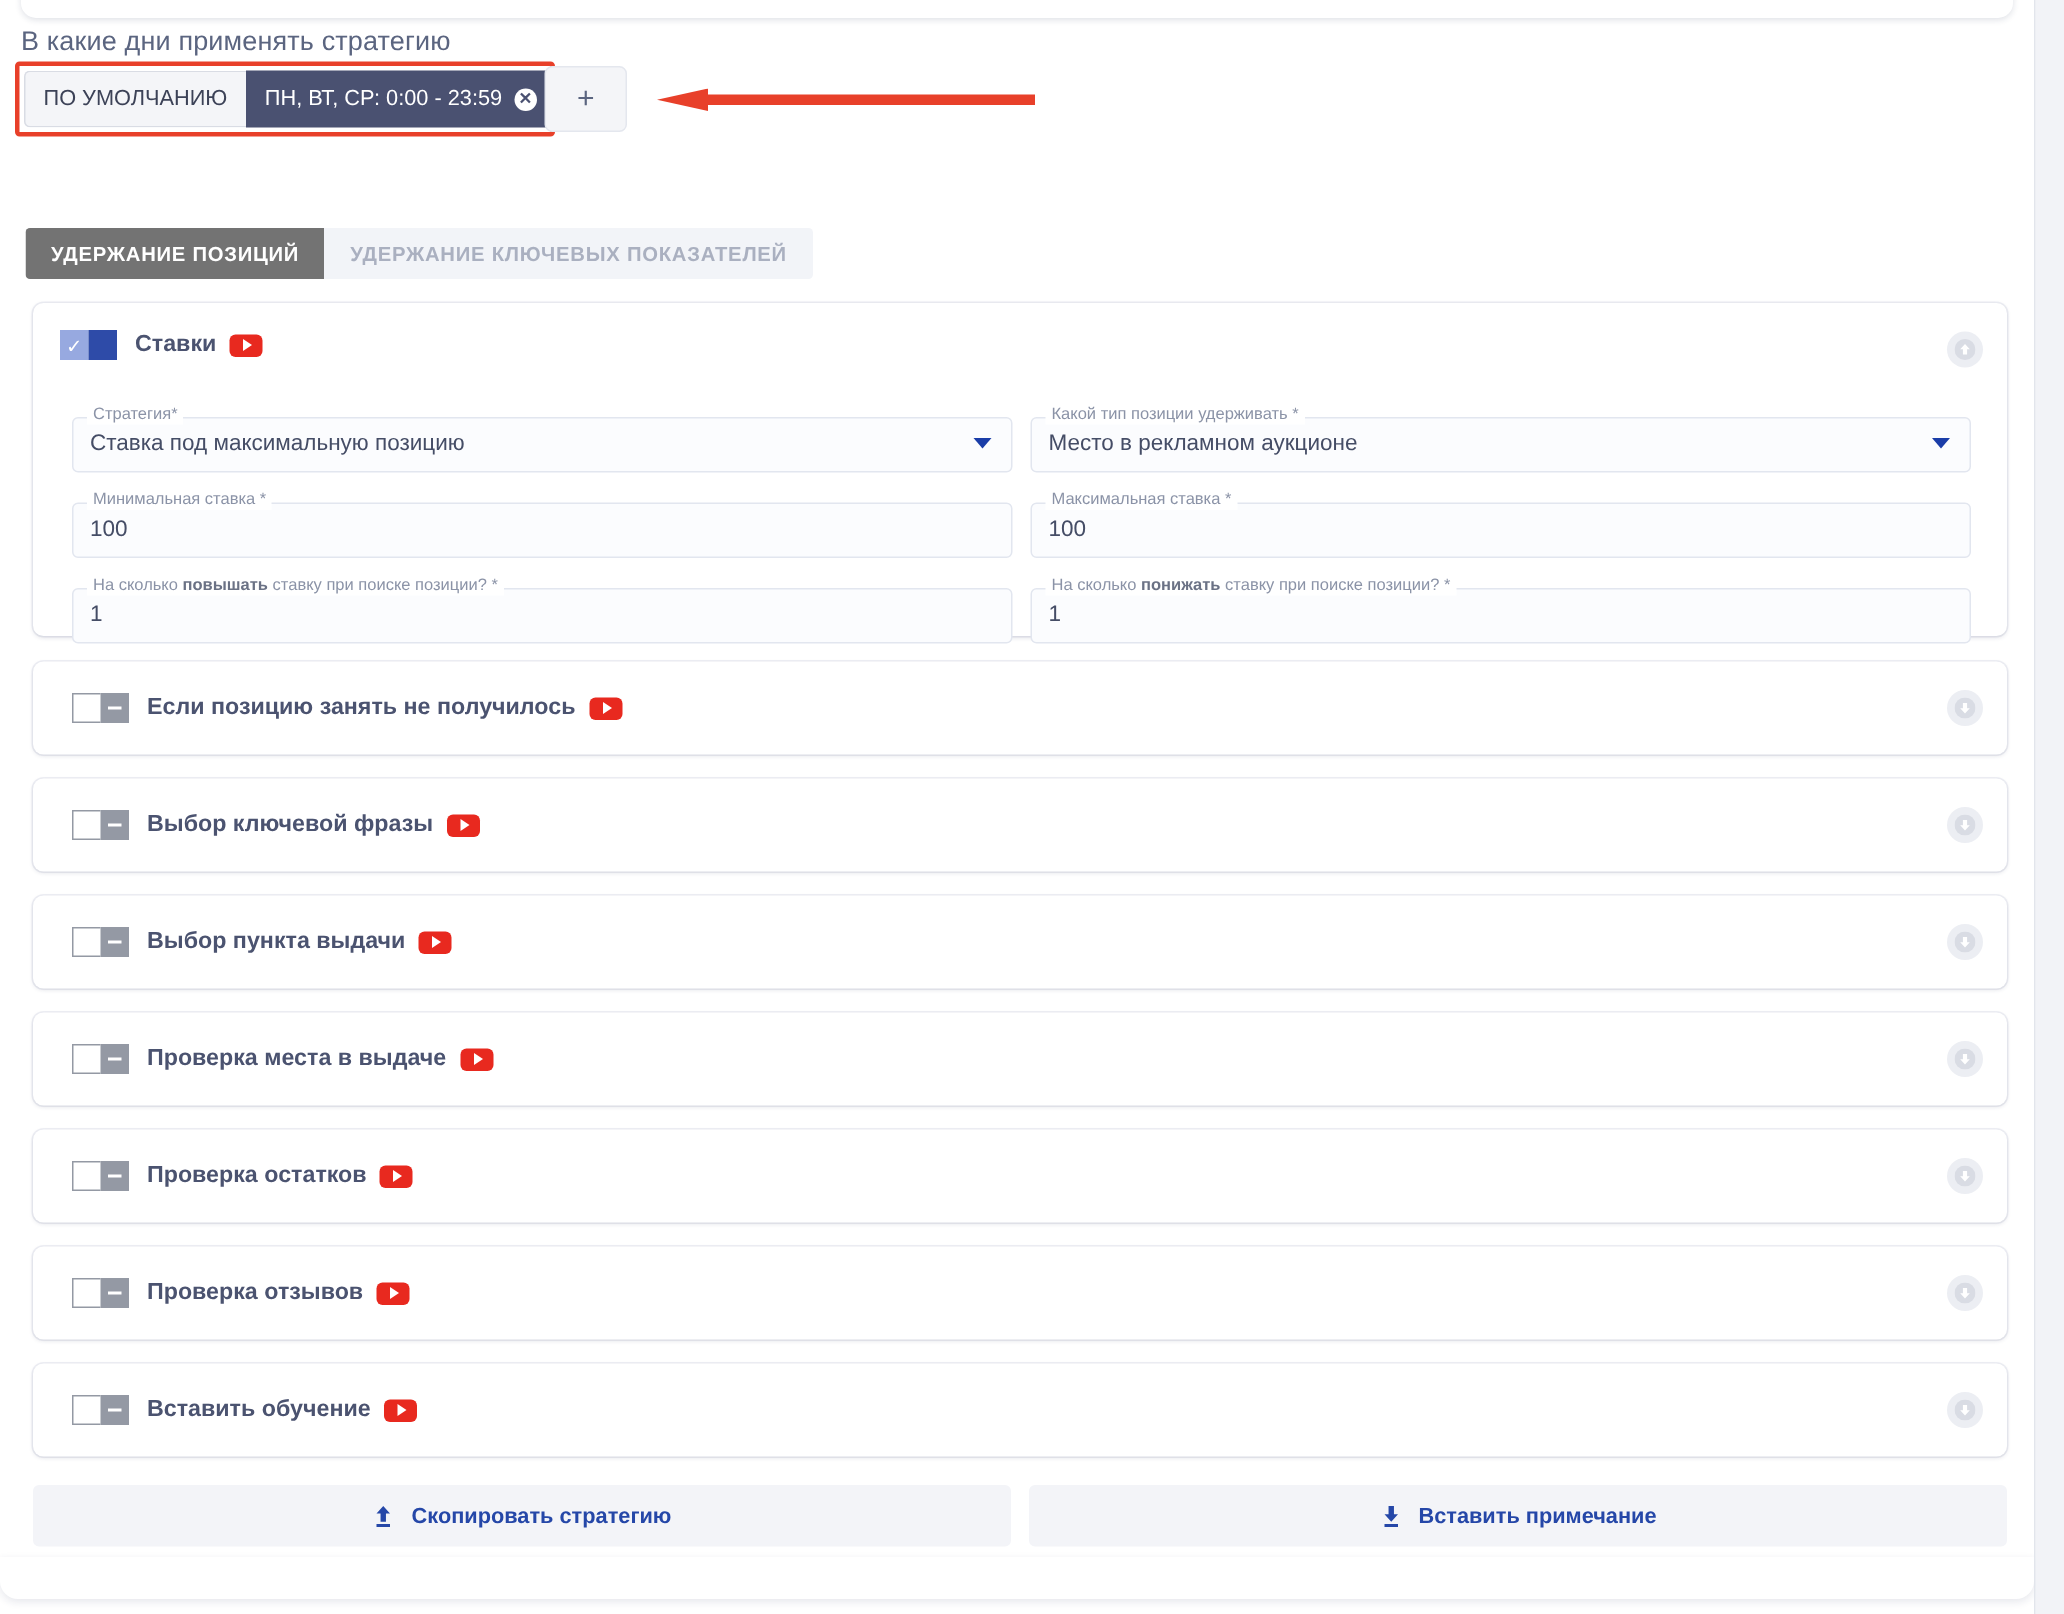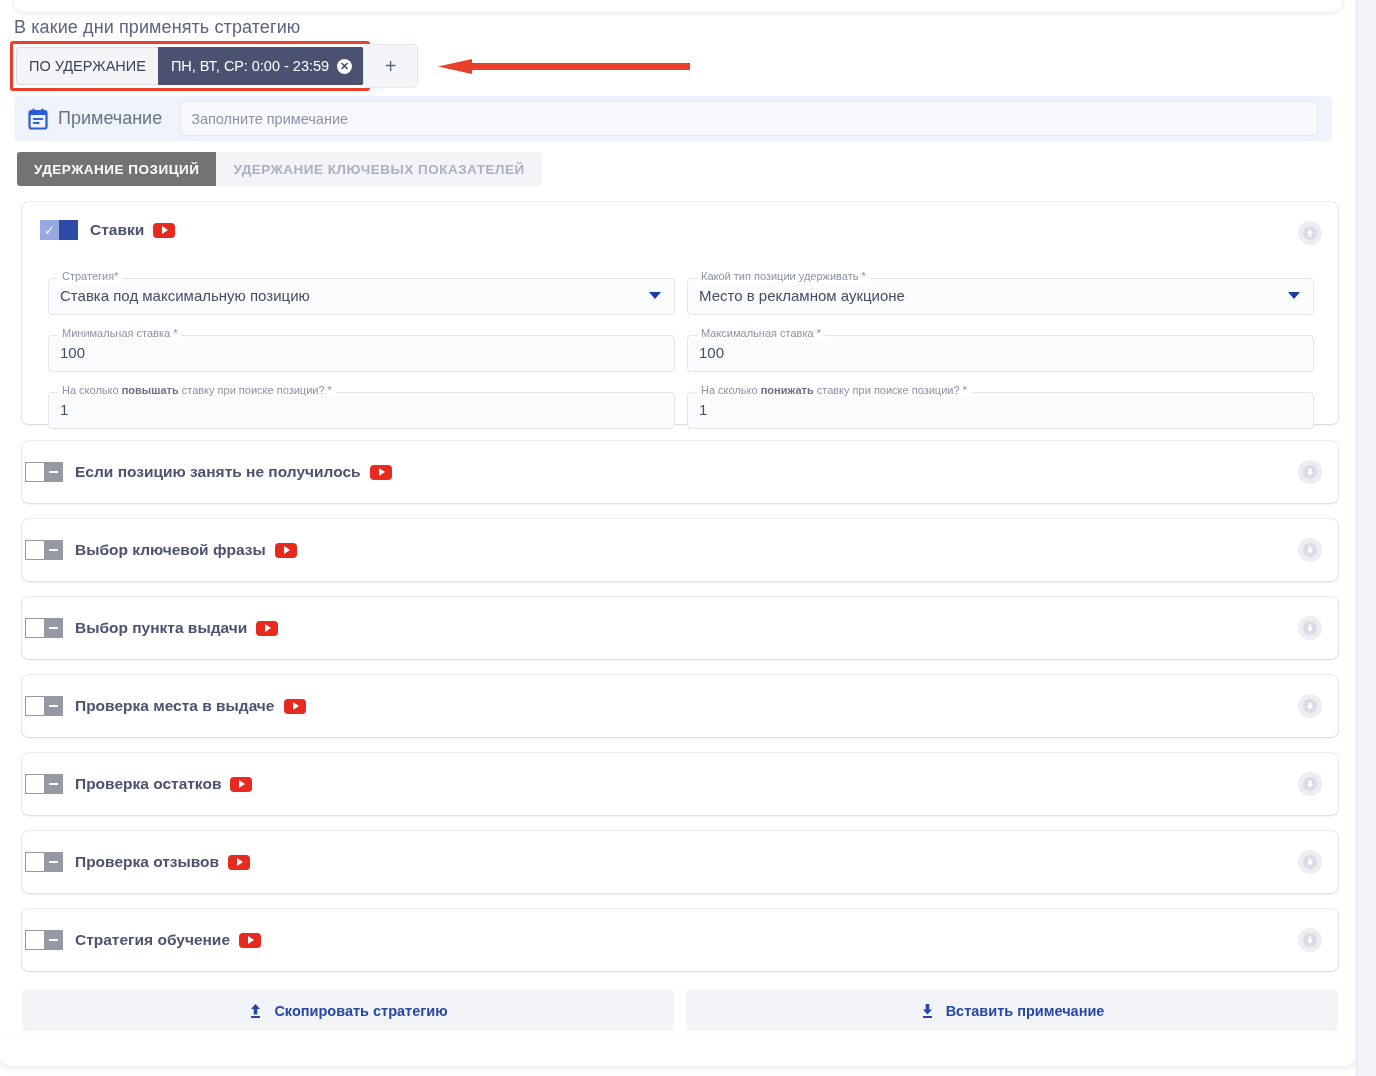--- a/index.html
+++ b/index.html
@@ -231,21 +231,21 @@
     position: absolute; right: 14px; top: 22px;
     width: 0; height: 0;
     border-left: 6px solid transparent;
     border-right: 6px solid transparent;
     border-top: 7px solid #1a3da8;
   }
 
   
   .card-row { height: 62px; }
   .row-inner {
-    position: absolute; left: 3px; top: 0; height: 62px;
+    position: absolute; left: 26px; top: 0; height: 62px;
     display: flex; align-items: center;
   }
   .circ-row { top: 19px; }
 
   
   .btn-bar {
     position: absolute; left: 22px; top: 990px;
     width: 1316px; height: 41px;
     display: flex; gap: 12px;
   }
@@ -270,50 +270,38 @@
 
 <div class="page">
 
   <div class="top-stub"></div>
 
   <div class="days-heading">В какие дни применять стратегию</div>
 
   <div class="chips-wrap">
     <div class="chips-inner">
       <div class="chip default">
-        <span>ПО УДЕРЖАНИЕ</span>
+        <span>ПО УМОЛЧАНИЮ</span>
       </div>
       <div class="chip active">
         <span>ПН, ВТ, СР: 0:00 - 23:59</span>
         <span class="chip-x">✕</span>
       </div>
     </div>
   </div>
 
   <div class="plus-btn">
     <span>+</span>
   </div>
 
   <svg class="arrow-anno" viewBox="0 0 252 15">
     <line x1="30" y1="7.5" x2="252" y2="7.5" stroke="#e8402a" stroke-width="7"></line>
     <polygon points="0,7.5 34,0 34,15" fill="#e8402a"></polygon>
   </svg>
 
-  <div class="note-bar">
-    <svg class="note-icon" viewBox="0 0 20 22">
-      <rect x="1.5" y="3" width="17" height="17.5" rx="2" fill="none" stroke="#2d5bd7" stroke-width="2.2"></rect>
-      <rect x="1.5" y="3" width="17" height="4" fill="#2d5bd7"></rect>
-      <rect x="4.5" y="0.5" width="2.2" height="4.5" rx="1" fill="#2d5bd7"></rect>
-      <rect x="13.3" y="0.5" width="2.2" height="4.5" rx="1" fill="#2d5bd7"></rect>
-      <rect x="5" y="10" width="10" height="1.9" fill="#2d5bd7"></rect>
-      <rect x="5" y="14" width="6.5" height="1.9" fill="#2d5bd7"></rect>
-    </svg>
-    <div class="note-label">Примечание</div>
-    <input class="note-input" type="text" value="" placeholder="Заполните примечание" style="">
-  </div>
 
   <div class="tabs">
     <div class="tab on">
       <span>УДЕРЖАНИЕ ПОЗИЦИЙ</span>
     </div>
     <div class="tab off">
       <span>УДЕРЖАНИЕ КЛЮЧЕВЫХ ПОКАЗАТЕЛЕЙ</span>
     </div>
   </div>
 
@@ -502,21 +490,21 @@
   </div>
 
   <div class="card card-row" style="top:909px">
     <div class="row-inner">
       <span class="toggle off">
         <span class="half l"></span>
         <span class="half r">
             <span class="dash"></span>
           </span>
       </span>
-      <span class="row-title">Стратегия обучение</span>
+      <span class="row-title">Вставить обучение</span>
       <span class="yt">
           <i></i>
         </span>
     </div>
     <div class="circ circ-row">
       <svg width="14" height="14" viewBox="0 0 14 14">
           <circle cx="7" cy="7" r="7" fill="#d9dce4"></circle>
           <path d="M7 10.6 L3.8 7.2 H5.6 V3.6 H8.4 V7.2 H10.2 Z" fill="#ffffff"></path>
         </svg>
     </div>

